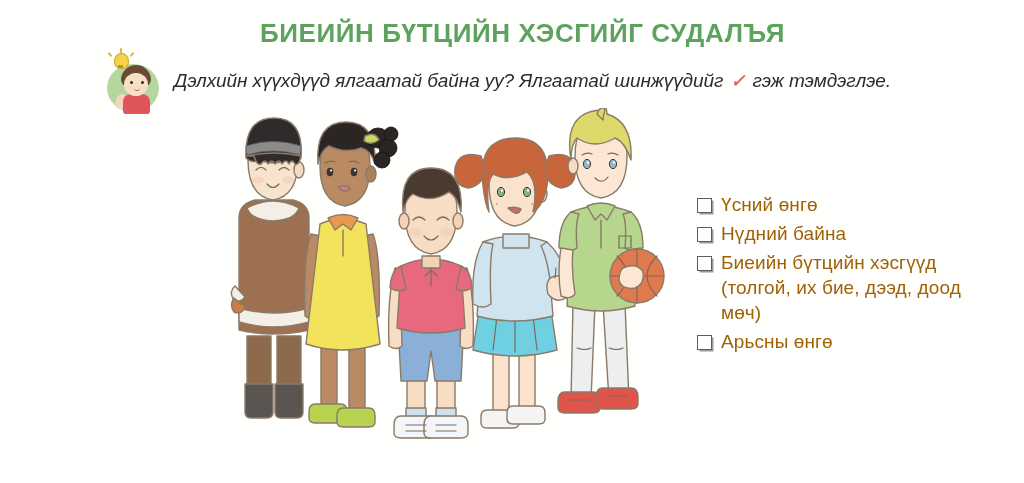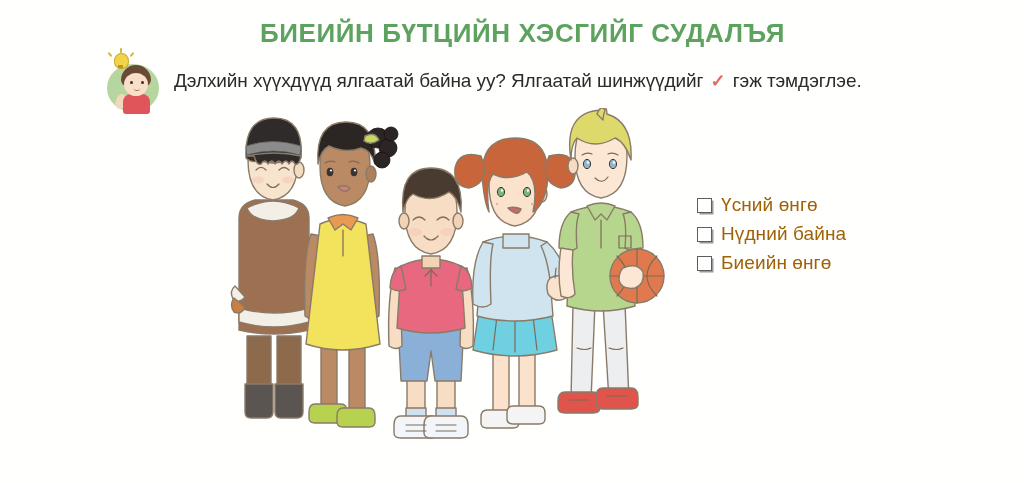--- a/index.html
+++ b/index.html
@@ -118,20 +118,21 @@
     border-radius: 5px;
     background: #f2d6bd;
     transform: rotate(18deg);
   }
   #instruction-text {
     font-size: 19px;
     color: #2b2b2b;
     white-space: nowrap;
     margin-left: 8px;
     letter-spacing: -0.1px;
+    font-style: italic;
   }
   .tick {
     color: #e06a62;
     font-weight: bold;
     font-size: 18px;
     padding: 0 2px;
   }
   
   #illustration {
     position: absolute;
@@ -422,17 +423,21 @@
     <div class="check-item">
       <span class="checkbox"></span>
       <span class="check-label">Үсний өнгө</span>
     </div>
     <div class="check-item">
       <span class="checkbox"></span>
       <span class="check-label">Нүдний байна</span>
     </div>
     <div class="check-item">
       <span class="checkbox"></span>
-      <span class="check-label">Биеийн өнгө</span>
+      <span class="check-label">Биеийн бүтцийн хэсгүүд (толгой, их бие, дээд, доод мөч)</span>
+    </div>
+    <div class="check-item">
+      <span class="checkbox"></span>
+      <span class="check-label">Арьсны өнгө</span>
     </div>
   </div>
 
 </div>
 
 </body></html>

